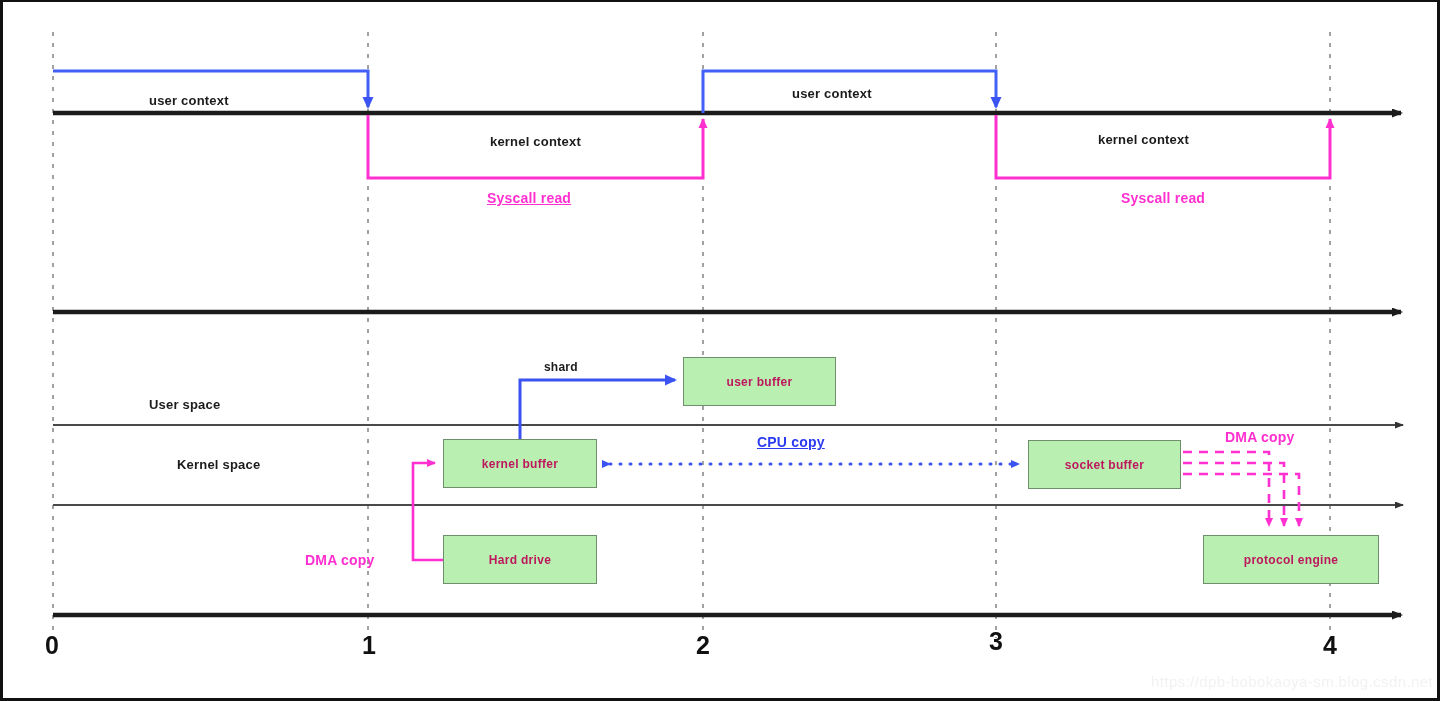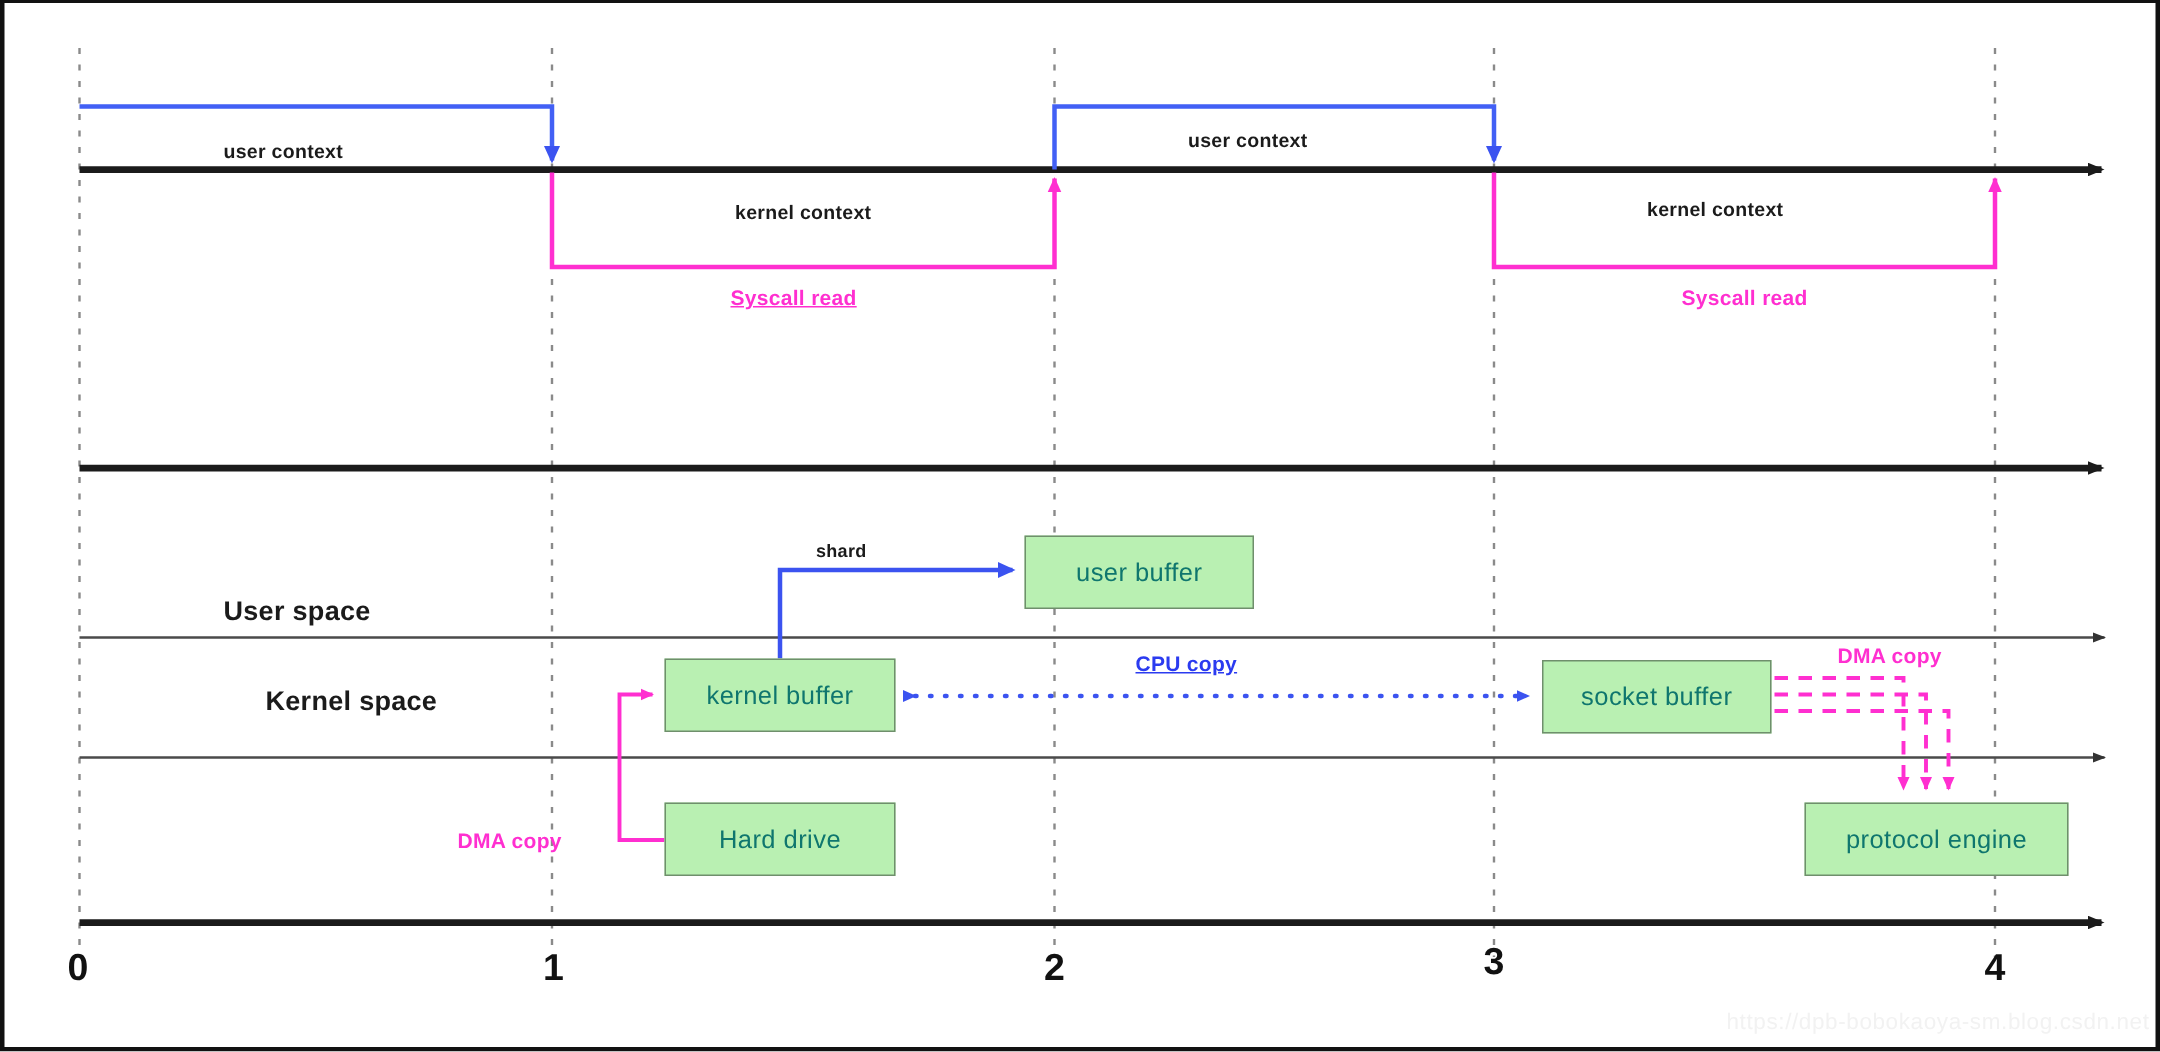--- a/index.html
+++ b/index.html
@@ -21,29 +21,29 @@
 
   .lbl{
     position:absolute;
     white-space:nowrap;
     font-weight:bold;
     color:#1b1b1b;
     letter-spacing:.2px;
     pointer-events:none;
   }
   .lbl-ctx{font-size:13px;}
-  .lbl-space{font-size:18px;}
+  .lbl-space{font-size:13px;}
   .lbl-tick{font-size:25px;font-weight:bold;color:#111;}
   .lbl-magenta{color:#ff2fd0;font-size:14px;font-weight:bold;}
   .lbl-blue{color:#2b3bf0;font-size:14px;font-weight:bold;}
   .lbl-shard{font-size:12px;}
   .box-label{
     position:absolute;
     display:flex;align-items:center;justify-content:center;
-    font-size:17px;font-weight:normal;color:#0f766e;
+    font-size:12px;font-weight:bold;color:#be185d;
     background:#b9f0b2;
     border:1.6px solid #6f8f6c;
     box-sizing:border-box;
     letter-spacing:.3px;
   }
   .watermark{
     position:absolute;
     font-size:15px;
     color:#f2f2f2;
     letter-spacing:.4px;

